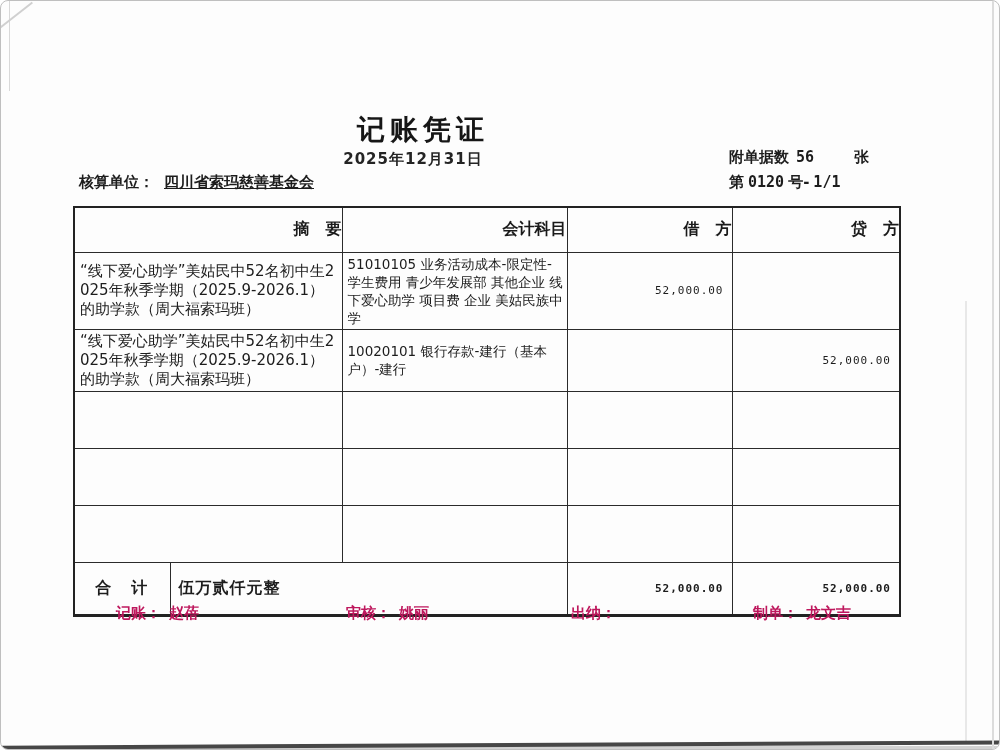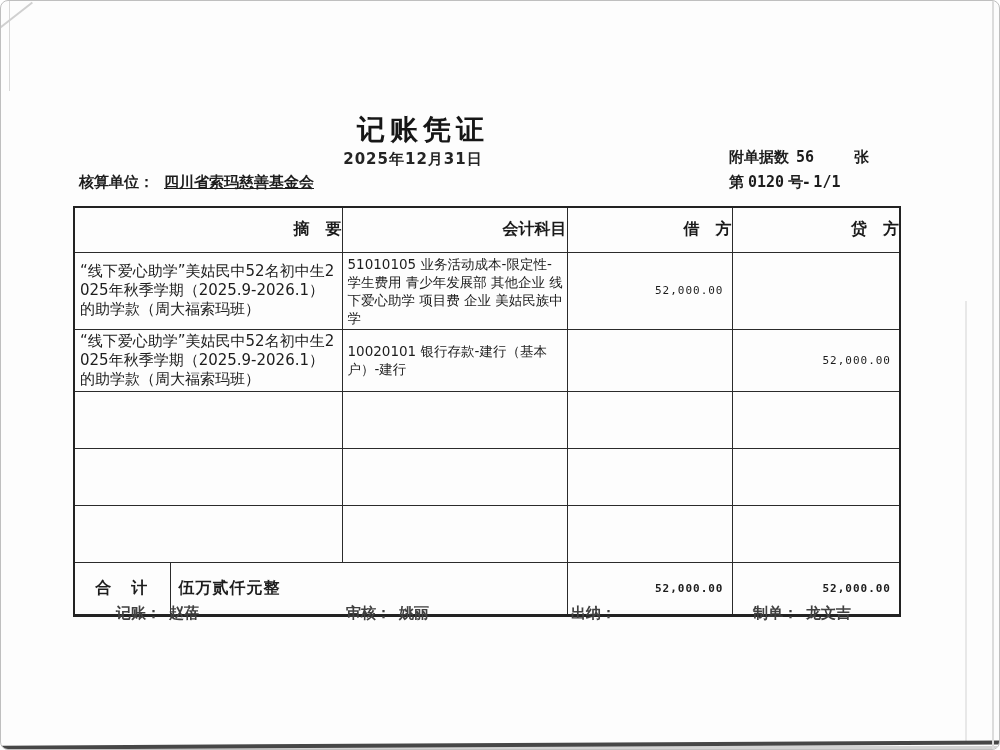--- a/index.html
+++ b/index.html
@@ -172,21 +172,21 @@
   td.amount.bold { font-weight: bold; }
 
   
   .sig-row {
     position: absolute;
     top: 603px; left: 0;
     width: 1000px;
     height: 22px;
     font-size: 15px;
     font-weight: bold;
-    color: #404040;
+    color: #be185d;
   }
   .sig { position: absolute; white-space: nowrap; }
   .sig .name { margin-left: 8px; }
   .sig-bookkeeper { left: 115px; }
   .sig-reviewer   { left: 345px; }
   .sig-cashier    { left: 570px; }
   .sig-preparer   { left: 752px; }
 </style>
 </head>
 <body>

